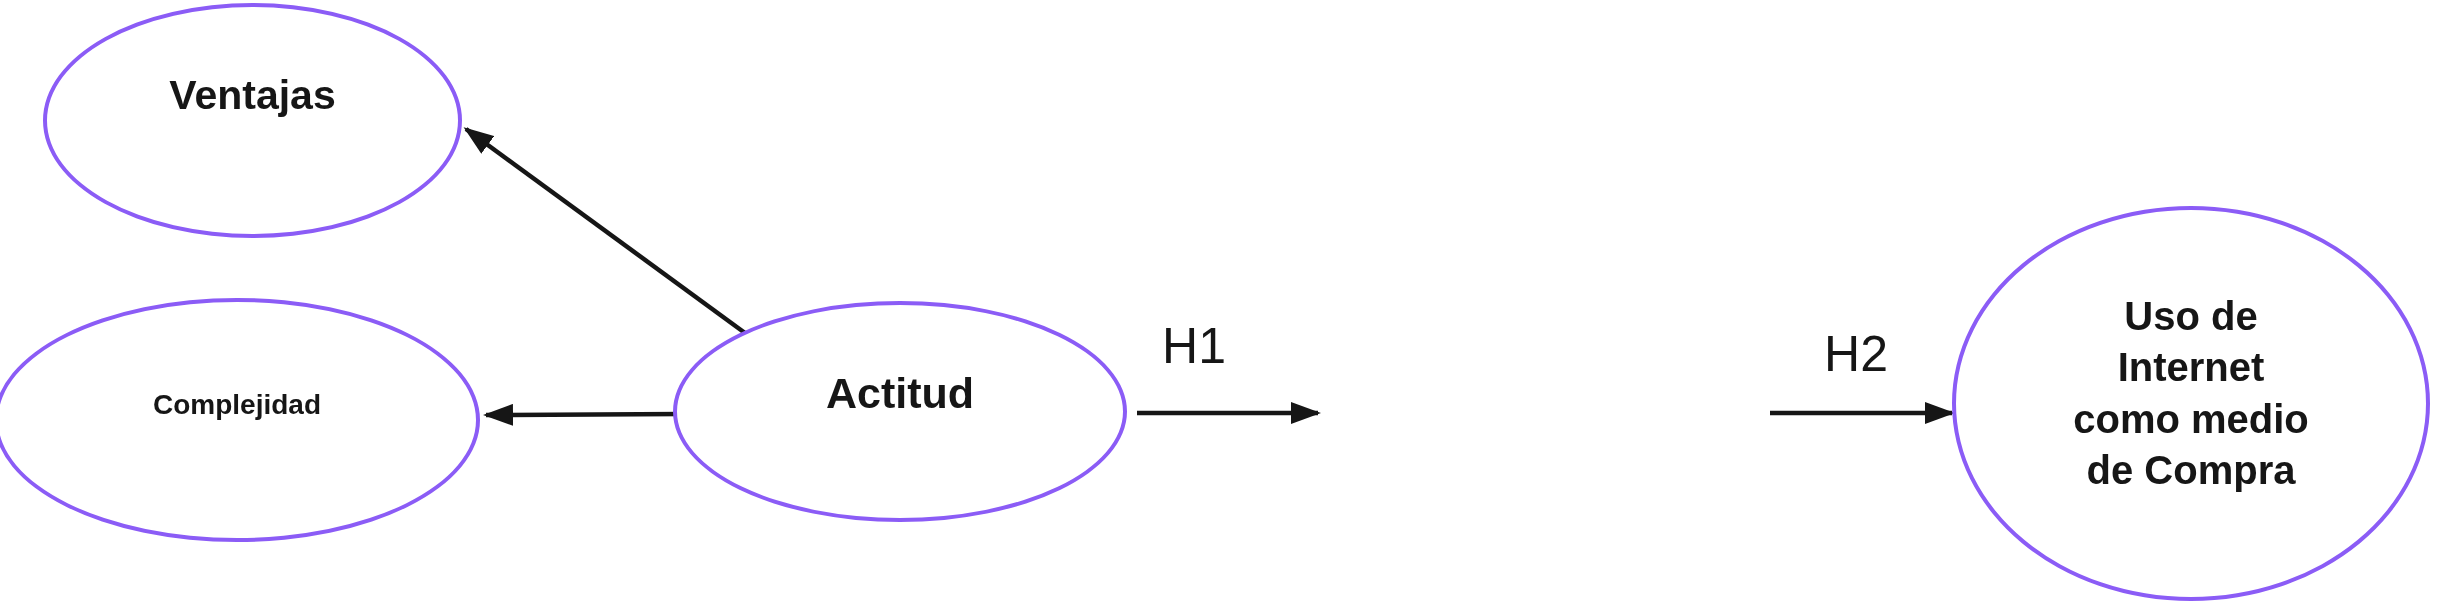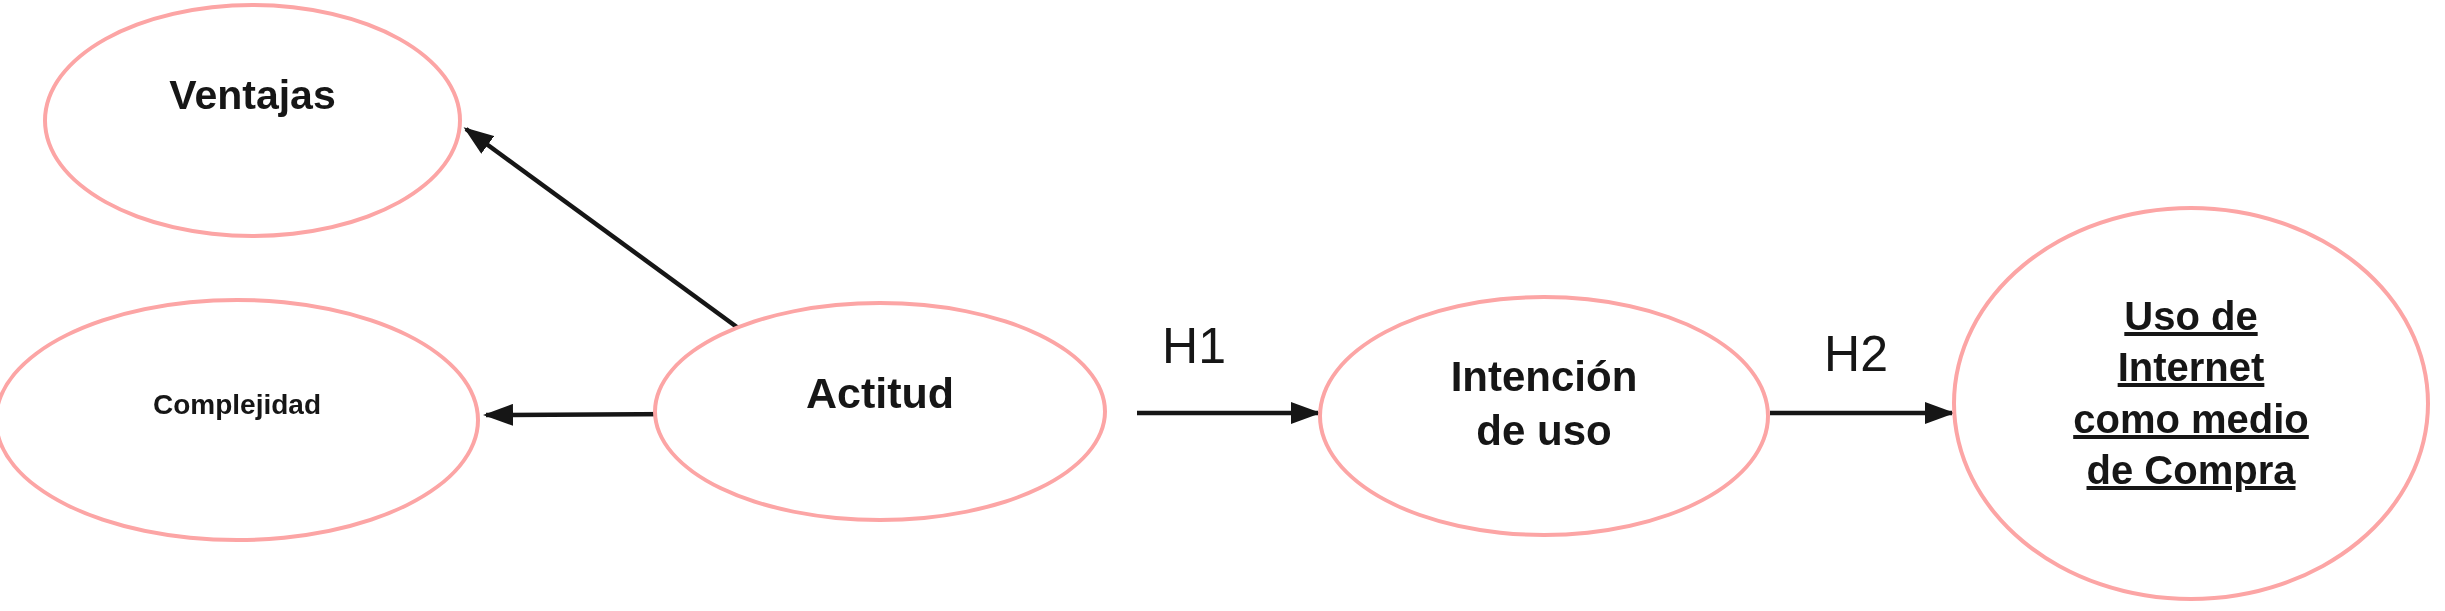--- a/index.html
+++ b/index.html
@@ -10,43 +10,43 @@
     height:611px;
     background:#ffffff;
     overflow:hidden;
     font-family:"Liberation Sans","DejaVu Sans",sans-serif;
     color:#161616;
   }
   .arrows{position:absolute;left:0;top:0;width:2445px;height:611px;}
   .node{
     position:absolute;
     box-sizing:border-box;
-    border:4px solid #fca5a5;
+    border:4px solid #8b5cf6;
     border-radius:50%;
     background:#ffffff;
     display:flex;
     align-items:center;
     justify-content:center;
     text-align:center;
   }
   .node .label{
     font-weight:bold;
     white-space:pre-line;
     text-align:center;
     line-height:1.28;
   }
   .n-ventajas   {left:43px;   top:3px;   width:419px; height:235px;}
   .n-ventajas .label   {font-size:41px; transform:translateY(-25px);}
   .n-complejidad{left:-6px;  top:298px; width:486px; height:244px;}
   .n-complejidad .label{font-size:28px; transform:translateY(-15px);}
-  .n-actitud    {left:653px;  top:301px; width:454px; height:221px;}
+  .n-actitud    {left:673px;  top:301px; width:454px; height:221px;}
   .n-actitud .label    {font-size:43px; transform:translateY(-18px);}
   .n-intencion  {left:1318px; top:295px; width:452px; height:242px;}
   .n-intencion .label  {font-size:42px; transform:translateY(-12px);}
-  .n-uso        {left:1952px; top:206px; width:478px; height:395px;text-decoration:underline;}
+  .n-uso        {left:1952px; top:206px; width:478px; height:395px;}
   .n-uso .label        {font-size:40px; transform:translateY(-10px);}
   .edge-label{
     position:absolute;
     transform:translate(-50%,-50%);
     font-size:50px;
     font-weight:400;
     white-space:nowrap;
   }
   .el-h1{left:1194px; top:346px;}
   .el-h2{left:1856px; top:354px;}
@@ -73,24 +73,20 @@
   </div>
 
   <div class="node n-complejidad">
     <span class="label">Complejidad</span>
   </div>
 
   <div class="node n-actitud">
     <span class="label">Actitud</span>
   </div>
 
-  <div class="node n-intencion">
-    <span class="label">Intención
-de uso</span>
-  </div>
 
   <div class="node n-uso">
     <span class="label">Uso de
 Internet
 como medio
 de Compra</span>
   </div>
 
   <div class="edge-label el-h1">H1</div>
 

